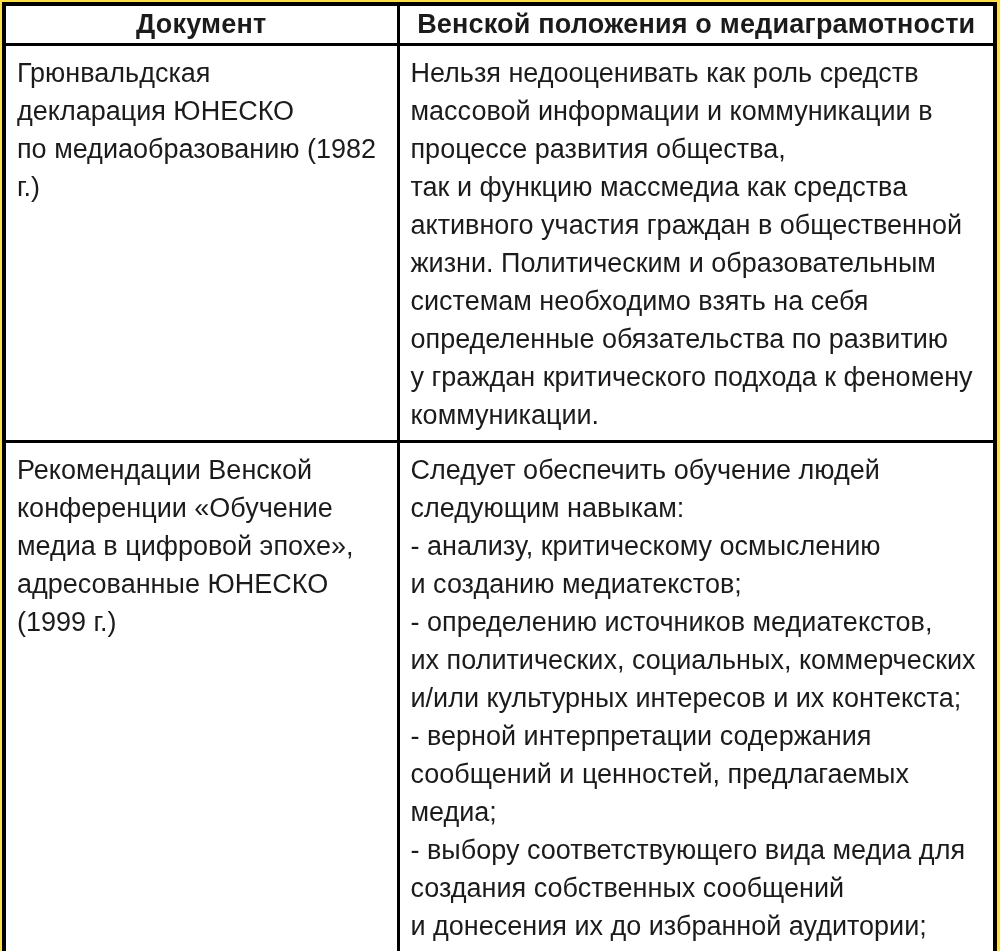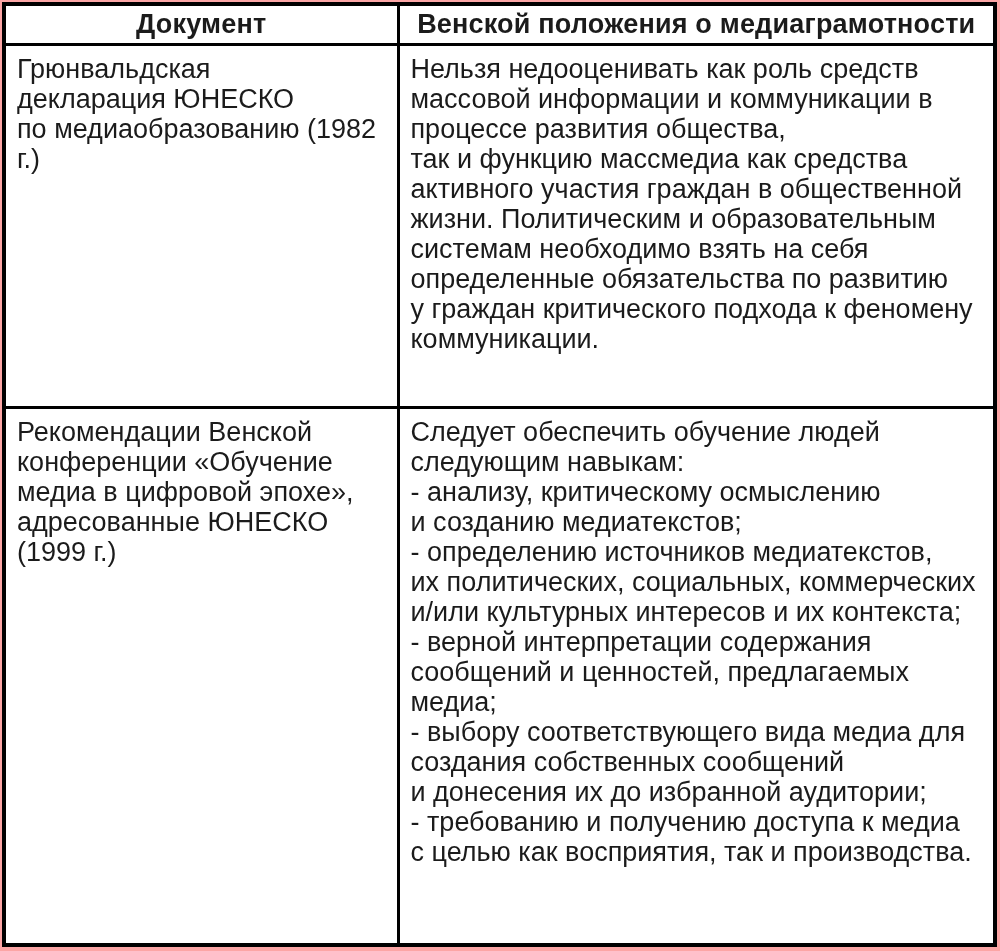--- a/index.html
+++ b/index.html
@@ -7,21 +7,21 @@
     padding: 0;
     background: #ffffff;
     width: 1000px;
     height: 951px;
     font-family: "Liberation Sans", sans-serif;
   }
   .page {
     position: relative;
     width: 1000px;
     height: 951px;
-    background: #fca5a5;
+    background: #fde047;
     overflow: hidden;
   }
   table.doc-table {
     position: absolute;
     left: 2px;
     top: 2px;
     width: 995px;
     height: 945px;
     border-collapse: collapse;
     table-layout: fixed;
@@ -43,21 +43,21 @@
     font-size: 27px;
     font-weight: bold;
     text-align: center;
     vertical-align: middle;
     padding: 0 6px;
     letter-spacing: 0.2px;
   }
   td.body-cell {
     vertical-align: top;
     font-size: 27px;
-    line-height: 30px;
+    line-height: 38px;
     padding: 8px 10px 6px 11px;
     white-space: pre-line;
   }
   tr.row-1 td.body-cell { height: 346px; }
 </style>
 </head>
 <body>
 
 <div class="page">
   <table class="doc-table">

